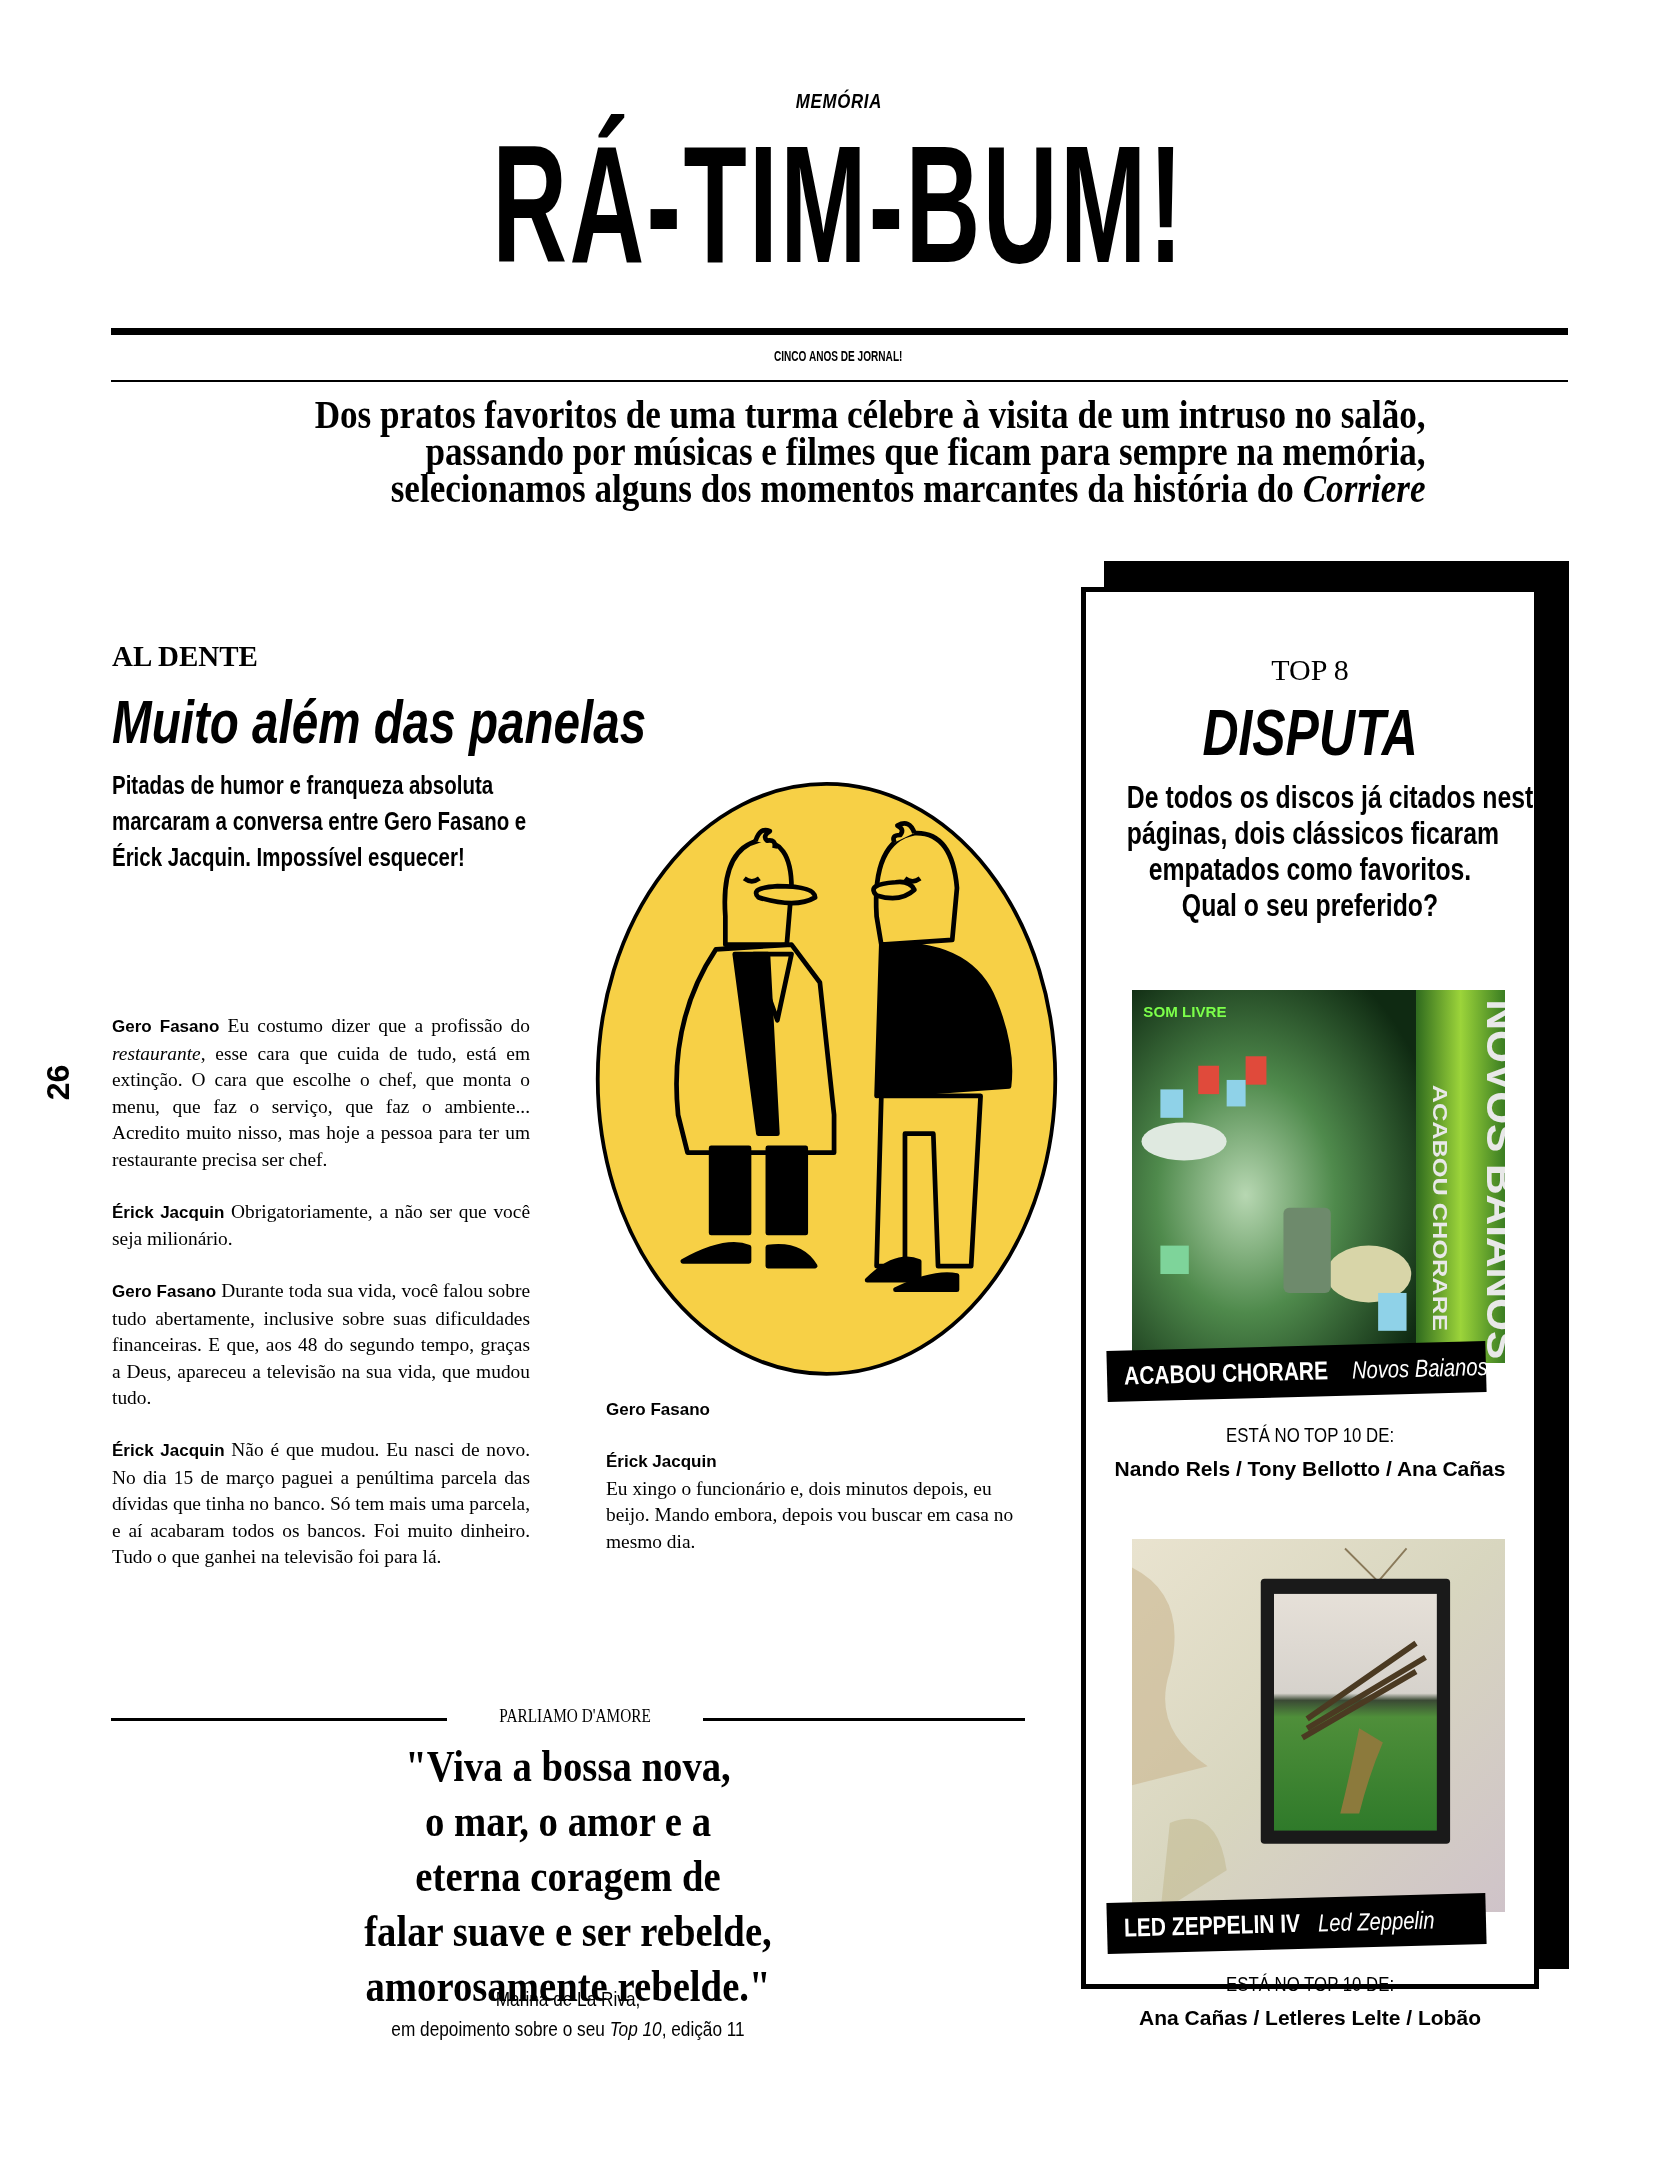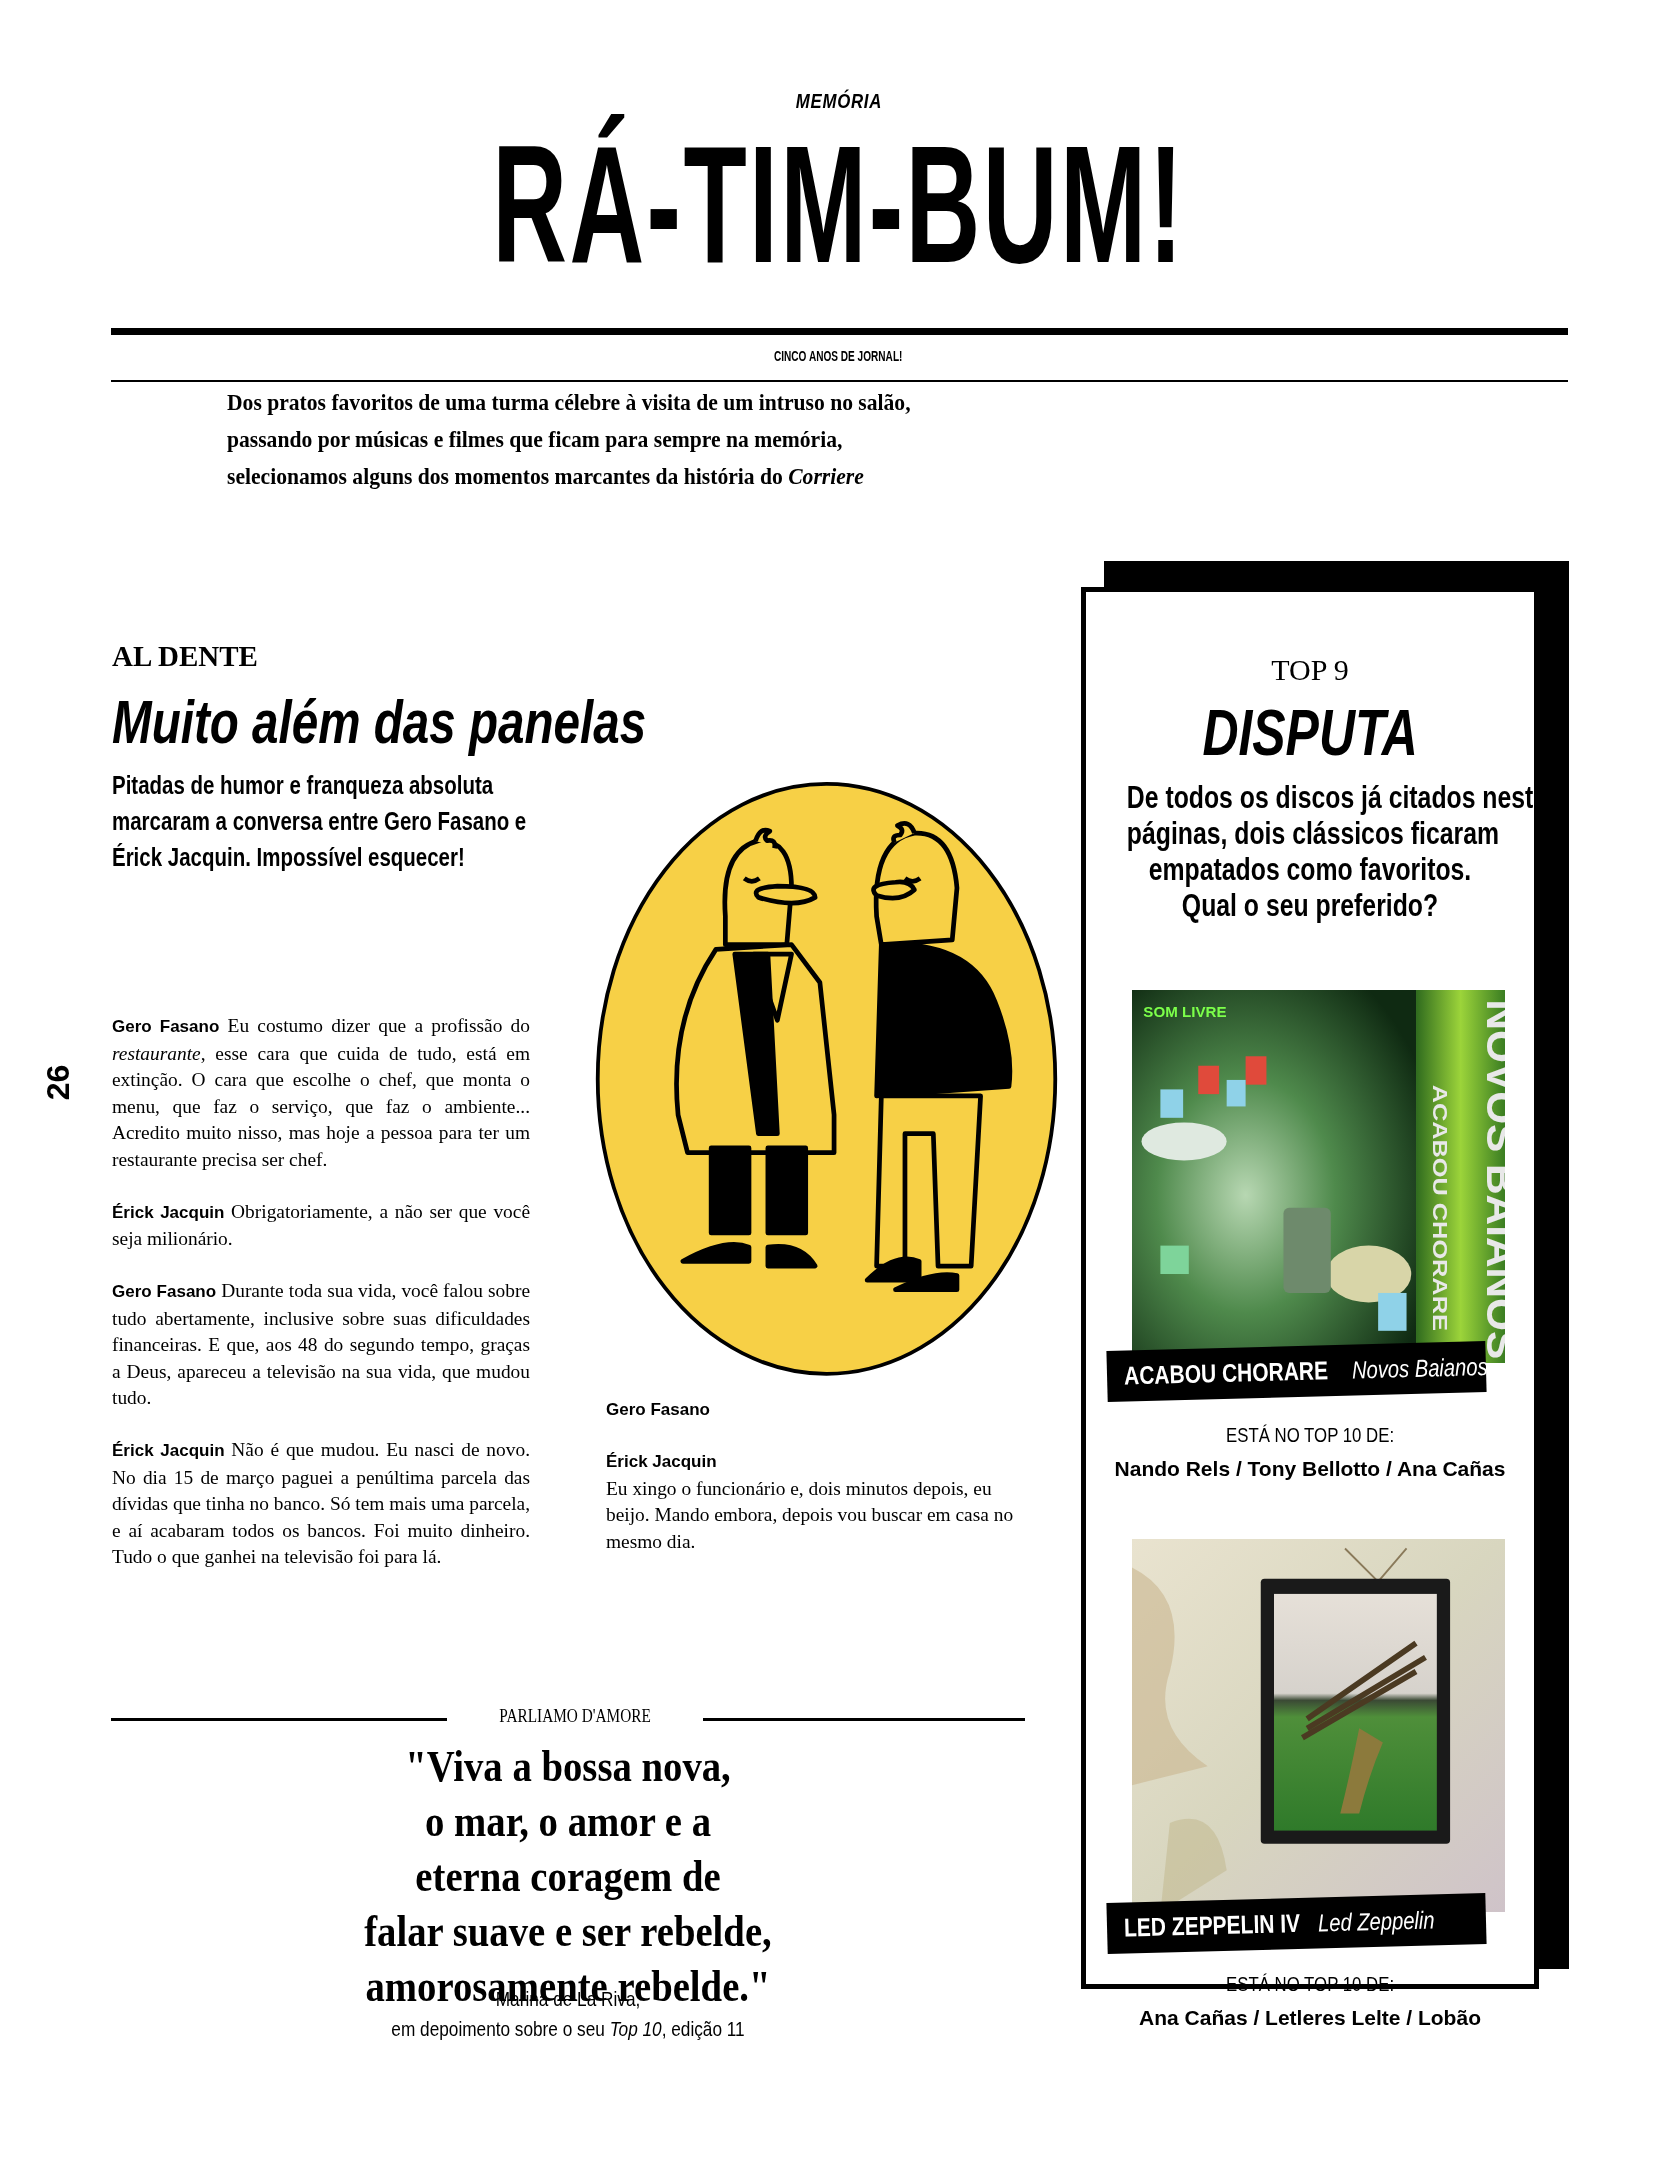--- a/index.html
+++ b/index.html
@@ -10,21 +10,21 @@
 
   
   #kicker { left:0; width:1677px; top:89px; text-align:center; font-size:21px; font-style:italic; font-weight:700; letter-spacing:0.9px; }
   #kicker span { display:inline-block; transform:scaleX(0.8); }
   #title { left:0; width:1677px; top:121px; text-align:center; }
   #title span { display:inline-block; font-family:"Liberation Sans", sans-serif; font-weight:700; font-size:167px; letter-spacing:3.8px; transform:scaleX(0.62); line-height:1; }
   #rule-thick { left:111px; top:328px; width:1457px; height:6.6px; background:#000; }
   #subkicker { left:0; width:1677px; top:348px; text-align:center; font-size:14px; font-weight:700; }
   #subkicker span { display:inline-block; transform:scaleX(0.72); }
   #rule-thin { left:111px; top:380px; width:1457px; height:1.9px; background:#000; }
-  #dek { left:189px; width:1298px; top:384px; text-align:left; font-size:24px; font-weight:700; line-height:37px; }
+  #dek { left:189px; width:1298px; top:396px; text-align:right; font-size:39px; font-weight:700; line-height:37px; }
   #dek .inner { display:inline-block; transform:scaleX(0.9); transform-origin:center top; }
 
   
   #section-label { left:112px; top:640px; font-size:29px; font-weight:700; }
   #headline { left:112px; top:687px; font-size:61px; font-style:italic; font-weight:700; white-space:nowrap; }
   #headline span { display:inline-block; transform:scaleX(0.78); transform-origin:left top; }
   #lead { left:112px; top:767px; width:530px; font-size:25.6px; font-weight:700; line-height:36px; }
   #lead span { display:block; transform:scaleX(0.8); transform-origin:left top; white-space:nowrap; }
 
   .body-col { font-size:19.4px; line-height:26.5px; text-align:justify; }
@@ -154,21 +154,21 @@
   <span class="l">falar suave e ser rebelde,</span>
   <span class="l">amorosamente rebelde."</span>
 </div>
 <div class="abs sans" id="attrib">
   <span class="l">Marina de La Riva,</span>
   <span class="l"><span>em depoimento sobre o seu </span><i>Top 10</i><span>, edição 11</span></span>
 </div>
 
 <div class="abs" id="box-shadow"></div>
 <div class="abs" id="box"></div>
-<div class="abs serif" id="top-label">TOP 9</div>
+<div class="abs serif" id="top-label">TOP 8</div>
 <div class="abs sans" id="disputa"><span>DISPUTA</span></div>
 <div class="abs sans" id="box-dek">
   <span class="l">De todos os discos já citados nestas</span>
   <span class="l">páginas, dois clássicos ficaram</span>
   <span class="l">empatados como favoritos.</span>
   <span class="l">Qual o seu preferido?</span>
 </div>
 
 <div class="cover" id="cover1">
   <svg width="373" height="373" viewBox="0 0 394 394">

